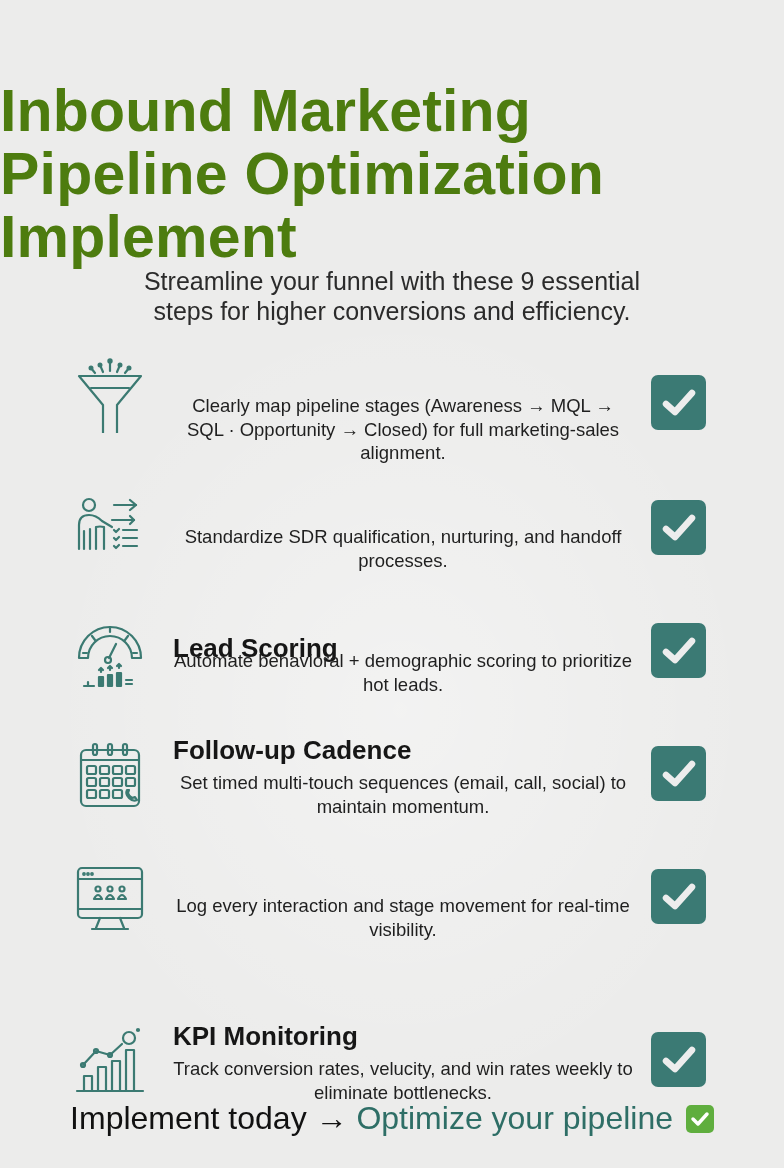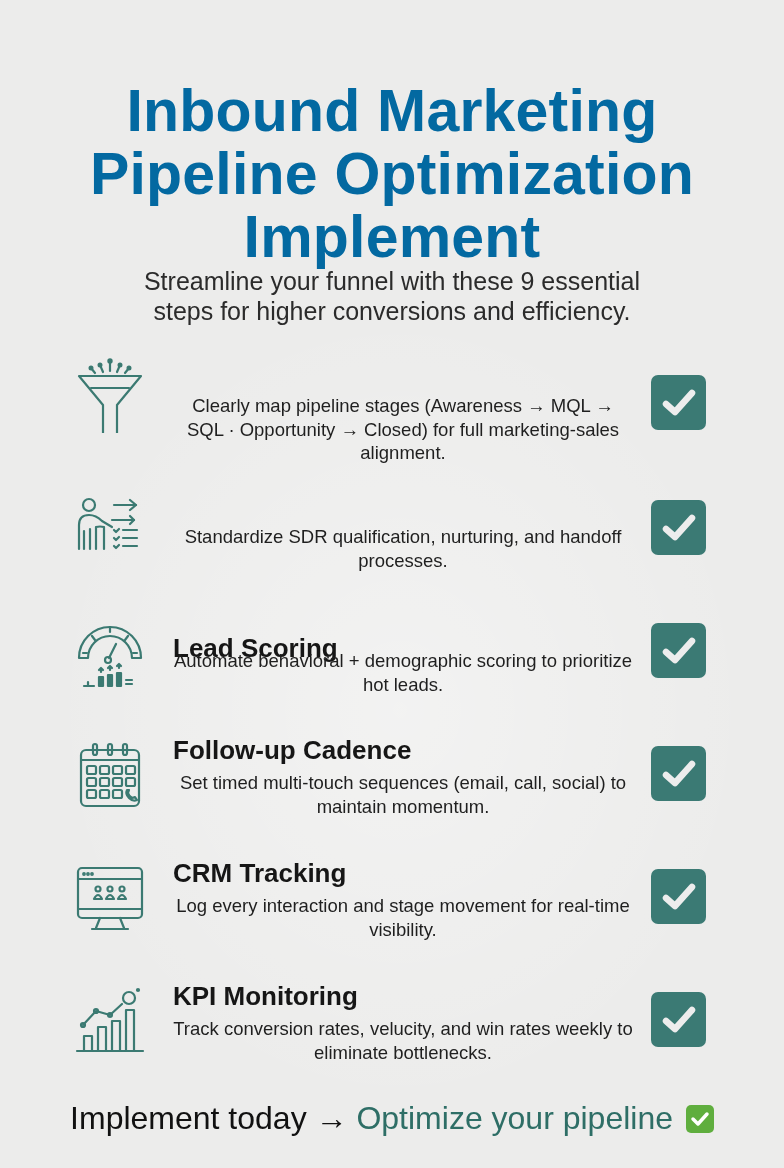--- a/index.html
+++ b/index.html
@@ -11,22 +11,21 @@
     color: #1c1c1c;
   }
   .bg-glow {
     position: absolute; left: 40px; top: 300px; width: 720px; height: 820px;
     border-radius: 50%;
     background: radial-gradient(ellipse at center, rgba(255,255,255,0.35) 0%, rgba(255,255,255,0) 70%);
     pointer-events: none;
   }
   .title {
     position: absolute; left: 0; top: 80px; width: 784px;
-    text-align: center;
-    color: #0369a1;
+    color: #4d7c0f;
     font-weight: bold;
     font-size: 59px;
     line-height: 63px;
     letter-spacing: 0.2px;
   }
   .title div { display: block; }
   .subtitle {
     position: absolute; left: 0; top: 266px; width: 784px;
     text-align: center;
     color: #2b2b2b;
@@ -213,30 +212,29 @@
         <circle cx="18" cy="10" r="0.8" fill="#3b7a72"></circle>
       <path d="M26 54 L22 64 M46 54 L50 64 M18 65 H54"></path>
       <circle cx="24" cy="25" r="2.5"></circle>
         <path d="M20 35 q4 -8 8 0 z"></path>
       <circle cx="36" cy="25" r="2.5"></circle>
         <path d="M32 35 q4 -8 8 0 z"></path>
       <circle cx="48" cy="25" r="2.5"></circle>
         <path d="M44 35 q4 -8 8 0 z"></path>
     </svg>
   </div>
-  <div class="heading" style="top:3px;">CRM Tracking</div>
   <div class="desc" style="top:39px;">Log every interaction and stage movement for real-time visibility.</div>
   <div class="check" style="top:14px;">
     <svg viewBox="0 0 55 55">
         <path d="M15 29 L24 37 L41 18" fill="none" stroke="#ededed" stroke-width="6.5" stroke-linecap="round" stroke-linejoin="round"></path>
       </svg>
   </div>
 </div>
 
-<div class="row" style="top:978px;">
+<div class="row" style="top:1018px;">
   <div class="icon" style="top:6px;">
     <svg viewBox="0 0 72 76" fill="none" stroke="#3b7a72" stroke-width="2.2" stroke-linecap="round" stroke-linejoin="round">
       <line x1="3" y1="67" x2="69" y2="67"></line>
       <rect x="10" y="52" width="8" height="15"></rect>
       <rect x="24" y="43" width="8" height="24"></rect>
       <rect x="38" y="37" width="8" height="30"></rect>
       <rect x="52" y="26" width="8" height="41"></rect>
       <polyline points="9,41 22,27 36,31 48,20"></polyline>
       <circle cx="9" cy="41" r="2"></circle>
         <circle cx="22" cy="27" r="2"></circle>

